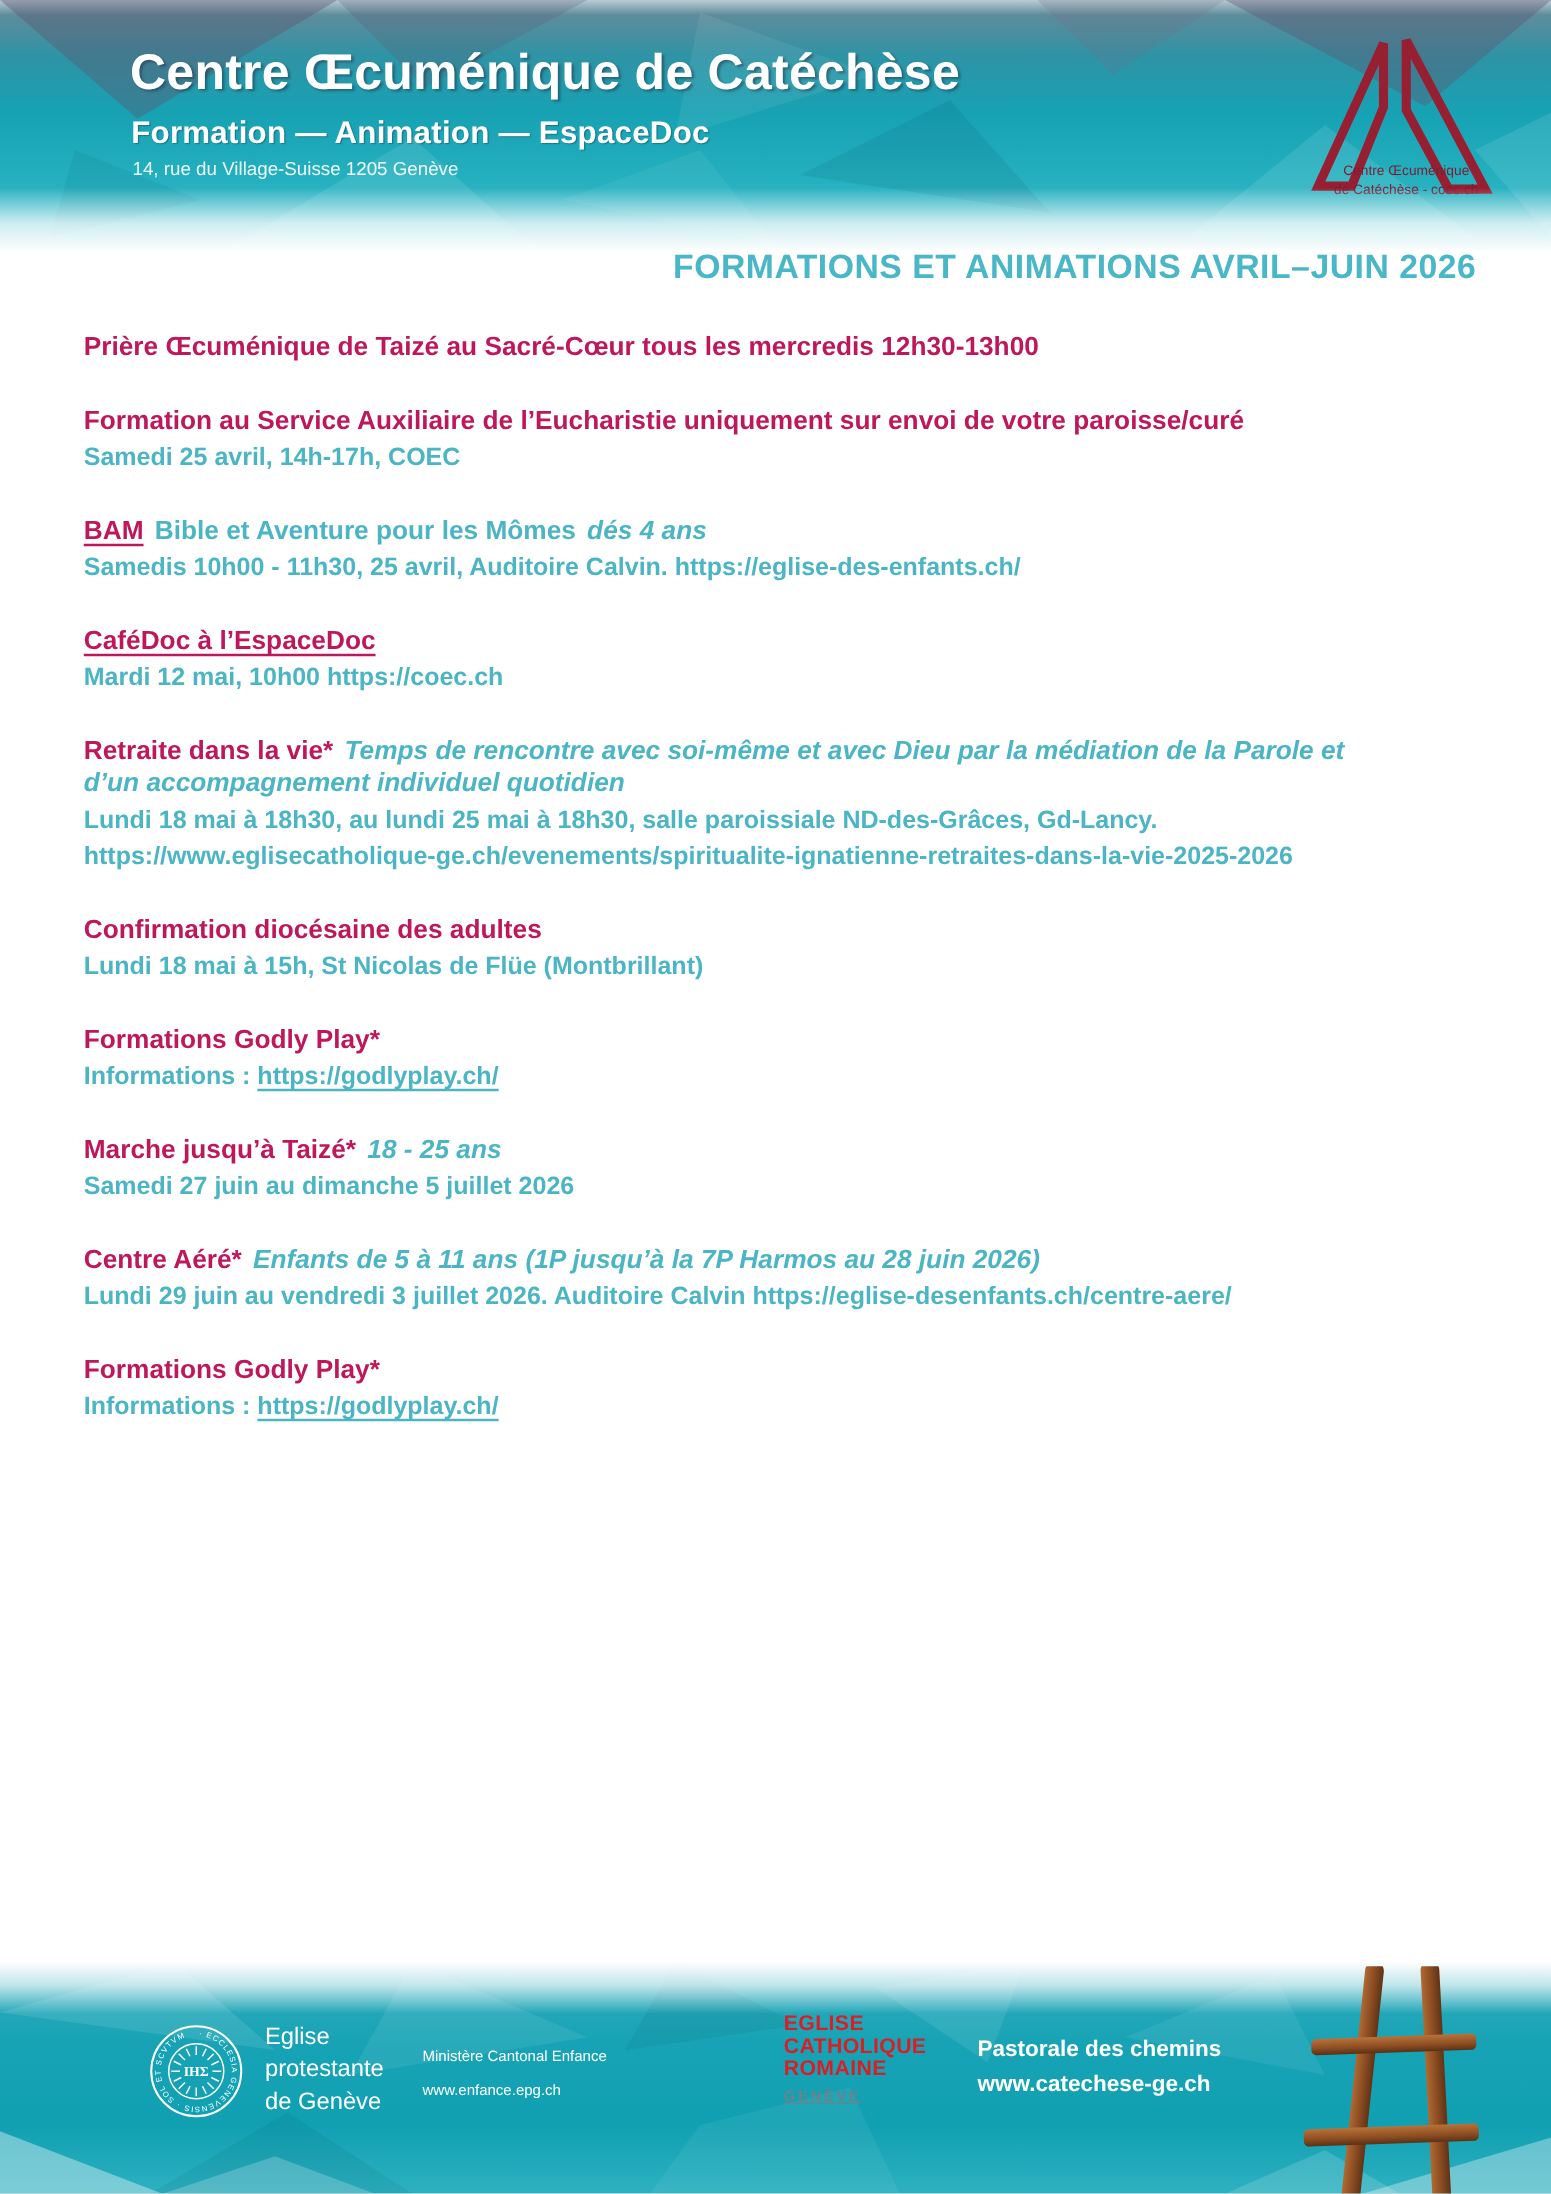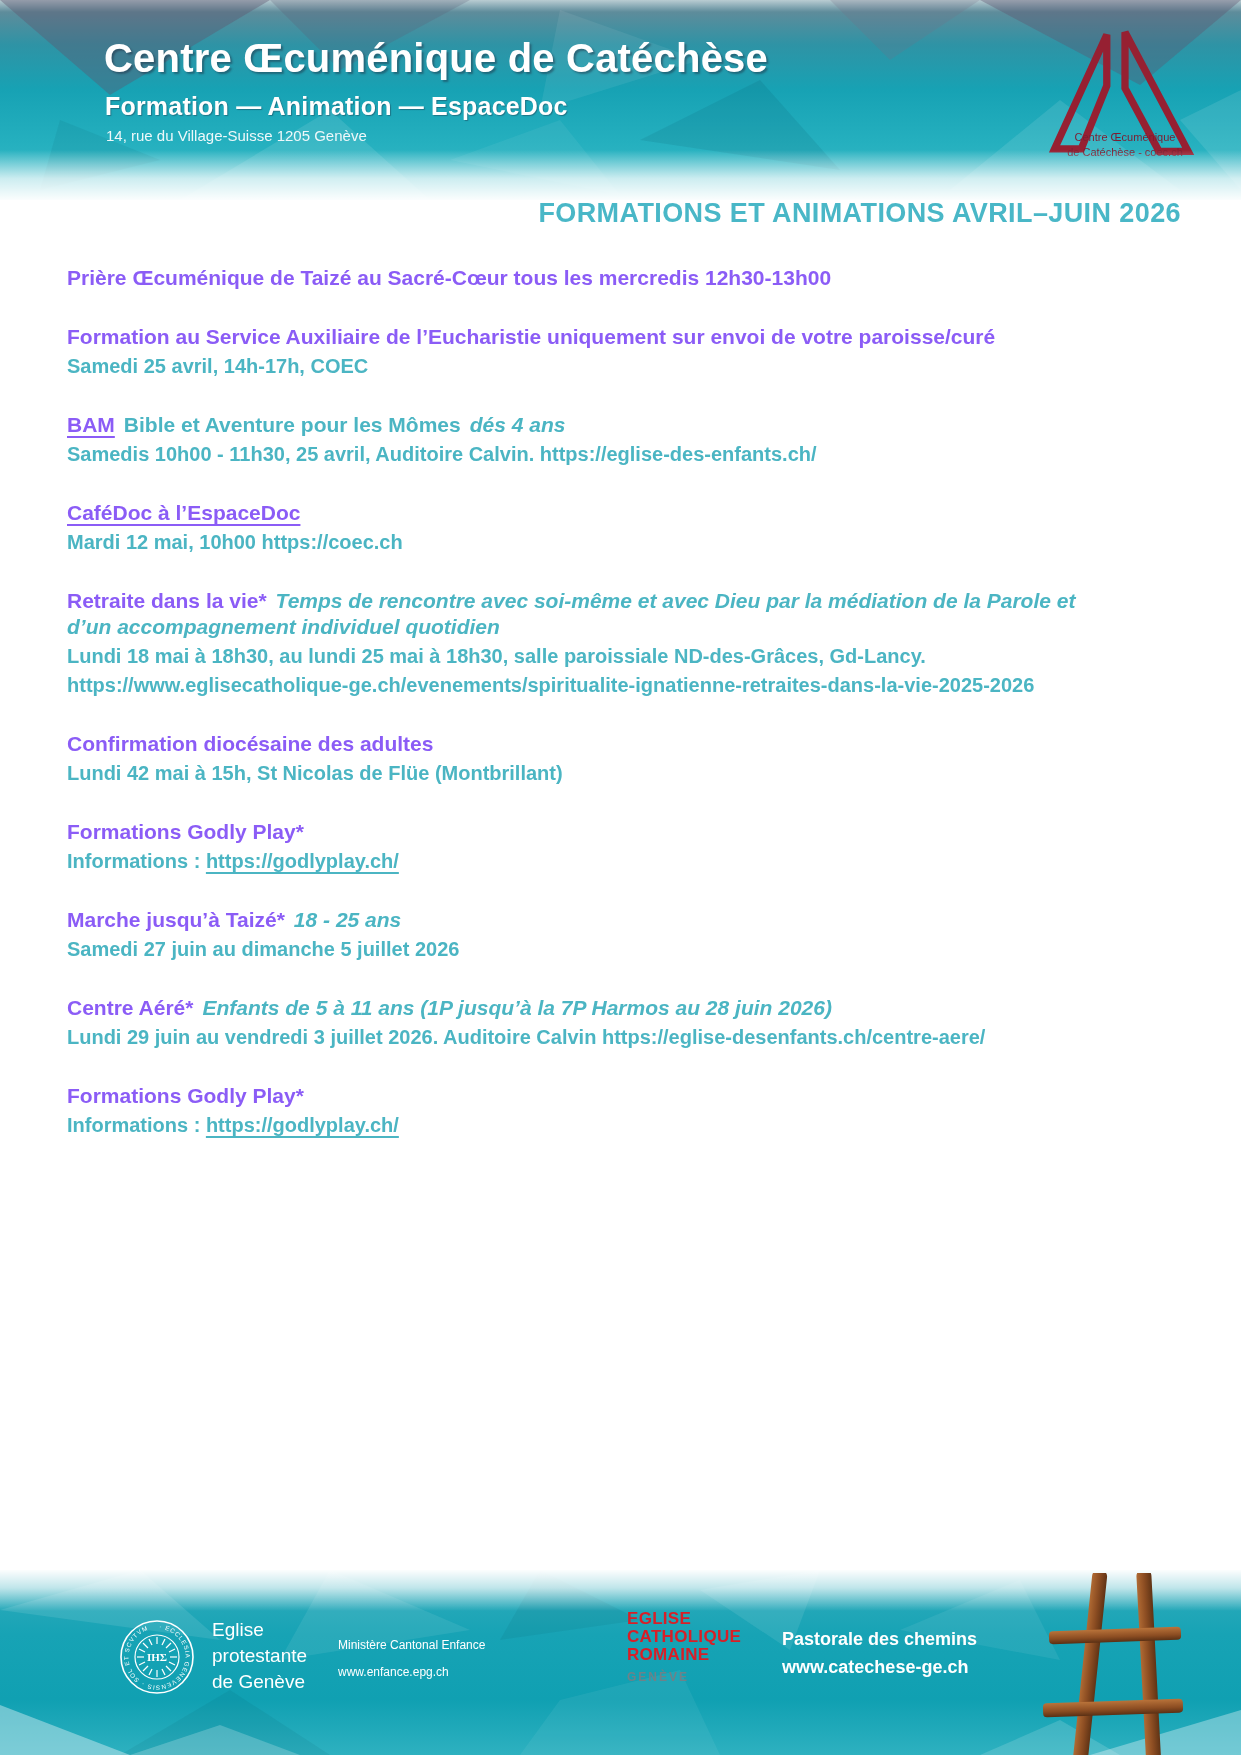--- a/index.html
+++ b/index.html
@@ -38,42 +38,42 @@
   .coec-logo-text{position:absolute;left:1040px;top:130px;width:170px;text-align:center;
     color:#7d1d31;font-size:11px;font-weight:400;line-height:15px;}
   
   .main{position:absolute;top:170px;left:67px;width:1114px;}
   .page-title{
     text-align:right;color:#49b7c7;font-size:27px;font-weight:700;
     letter-spacing:.4px;margin:28px 0 36px 0;
   }
   .event{margin-bottom:33px;}
   .ev-head{font-size:21px;font-weight:700;line-height:26px;color:#9e1a4f;}
-  .ev-title{color:#8b5cf6;text-align:right;}
+  .ev-title{color:#be185d;text-align:right;}
   .ev-title.u{text-decoration:underline;text-decoration-thickness:2px;text-underline-offset:4px;}
   .note-plain{color:#4bb5c3;margin-left:9px;}
   .note-italic{color:#4bb5c3;font-style:italic;margin-left:9px;}
   .ev-line{font-size:20px;font-weight:700;color:#4bb5c3;line-height:26px;margin-top:3px;}
   .ev-line a.lnk{color:#4bb5c3;text-decoration:underline;text-decoration-thickness:1.5px;text-underline-offset:4px;cursor:pointer;}
   .ev-line .url{overflow-wrap:anywhere;cursor:pointer;}
   
   .footer{
     position:absolute;left:0;bottom:0;width:1241px;height:185px;
     background:linear-gradient(180deg,#34adbd 0%,#17a3b5 35%,#10a0b2 70%,#2eb1c0 100%);
   }
   .footer-fade{
     position:absolute;left:0;right:0;top:-1px;height:42px;
     background:linear-gradient(180deg,#ffffff 0%,rgba(255,255,255,.7) 45%,rgba(255,255,255,0) 100%);
   }
   .epg-seal{position:absolute;left:118px;top:48px;width:78px;height:78px;}
   .epg-name{position:absolute;left:212px;top:47px;color:#ffffff;font-size:19px;font-weight:400;line-height:26px;}
   .ministere{position:absolute;left:338px;top:62px;color:#ffffff;font-size:12px;font-weight:400;line-height:27px;}
   .ecr{position:absolute;left:627px;top:40px;}
   .ecr-line{color:#d81f27;font-size:17px;font-weight:700;line-height:18px;letter-spacing:.3px;}
-  .ecr-city{color:#6e8289;font-size:12px;font-weight:700;letter-spacing:2px;margin-top:6px;}
+  .ecr-city{color:#6e8289;font-size:12px;font-weight:700;letter-spacing:2px;margin-top:6px;text-decoration:underline;}
   .pastorale{position:absolute;left:782px;top:55px;color:#ffffff;font-size:18px;font-weight:700;line-height:28px;}
   .ladder{position:absolute;right:50px;bottom:0;width:150px;height:182px;}
 </style>
 </head>
 <body>
 
 <div class="page">
 
   <div class="header">
     <svg class="band-tex" viewBox="0 0 1241 200" preserveAspectRatio="none">
@@ -128,21 +128,21 @@
         </div>
 
   <div class="event" style="max-width: 1010px;">
     <div class="ev-head"><span class="ev-title">Retraite dans la vie*</span><span class="note-italic">Temps de rencontre avec soi-même et avec Dieu par la médiation de la Parole et d’un accompagnement individuel quotidien</span></div>
   <div class="ev-line"><span>Lundi 18 mai à 18h30, au lundi 25 mai à 18h30, salle paroissiale ND-des-Grâces, Gd-Lancy.</span></div>
           <div class="ev-line"><span class="url">https://www.eglisecatholique-ge.ch/evenements/spiritualite-ignatienne-retraites-dans-la-vie-2025-2026</span></div>
         </div>
 
   <div class="event">
     <div class="ev-head"><span class="ev-title">Confirmation diocésaine des adultes</span></div>
-  <div class="ev-line"><span>Lundi 42 mai à 15h, St Nicolas de Flüe (Montbrillant)</span></div>
+  <div class="ev-line"><span>Lundi 18 mai à 15h, St Nicolas de Flüe (Montbrillant)</span></div>
         </div>
 
   <div class="event">
     <div class="ev-head"><span class="ev-title">Formations Godly Play*</span></div>
   <div class="ev-line"><span>Informations : </span><a class="lnk">https://godlyplay.ch/</a></div>
         </div>
 
   <div class="event">
     <div class="ev-head"><span class="ev-title">Marche jusqu’à Taizé*</span><span class="note-italic">18 - 25 ans</span></div>
   <div class="ev-line"><span>Samedi 27 juin au dimanche 5 juillet 2026</span></div>

